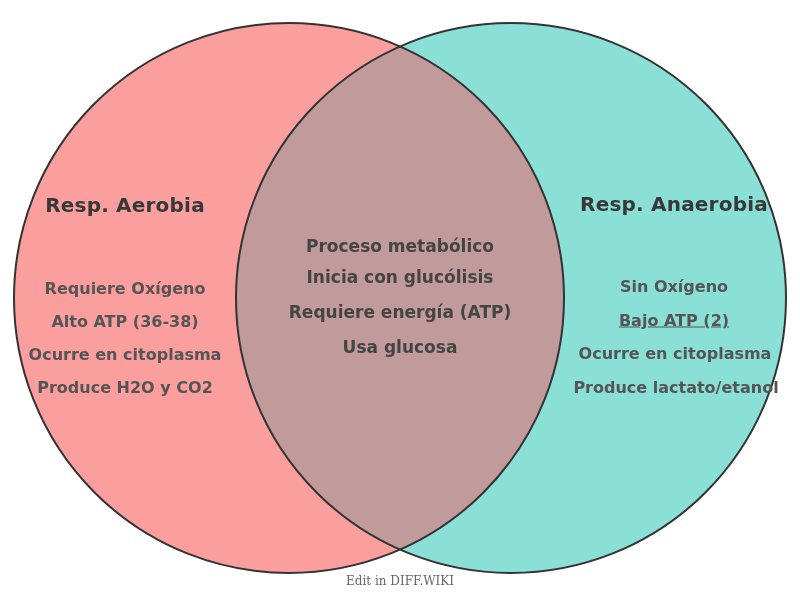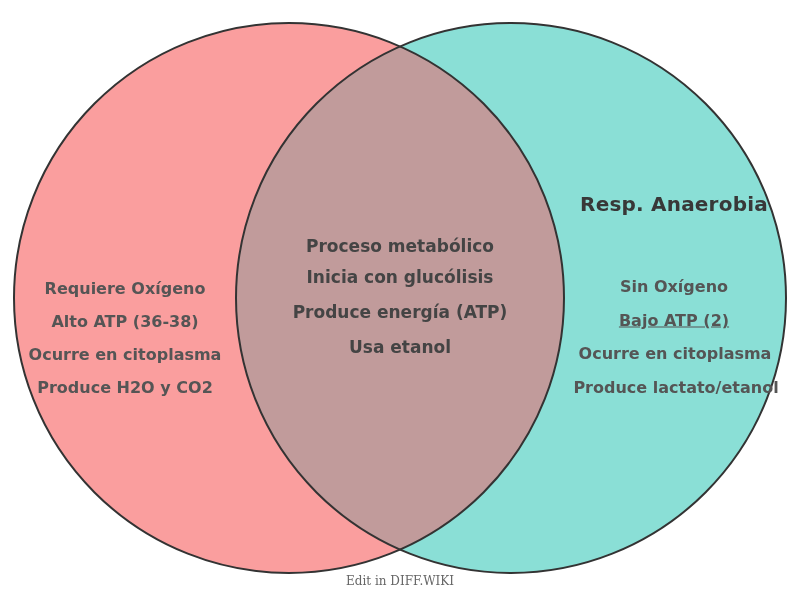--- a/index.html
+++ b/index.html
@@ -44,29 +44,30 @@
         <circle cx="289" cy="298" r="275"></circle>
       </clipPath>
     </defs>
     <circle cx="289" cy="298" r="275" fill="#FA9E9E"></circle>
     <circle cx="511" cy="298" r="275" fill="#8ADFD6"></circle>
     <circle cx="511" cy="298" r="275" clip-path="url(#clip-left-circle)" fill="#C19B9B"></circle>
     <circle cx="289" cy="298" r="275" fill="none" stroke-width="2" stroke="#333333"></circle>
     <circle cx="511" cy="298" r="275" fill="none" stroke-width="2" stroke="#333333"></circle>
   </svg>
 
+  <div class="vtext circle-title" style="left:125px; top:205px;">Resp. Aerobia</div>
   <div class="vtext item-side" style="left:125px; top:288px;">Requiere Oxígeno</div>
   <div class="vtext item-side" style="left:125px; top:321px;">Alto ATP (36-38)</div>
   <div class="vtext item-side" style="left:125px; top:354px;">Ocurre en citoplasma</div>
   <div class="vtext item-side" style="left:125px; top:387px;">Produce H2O y CO2</div>
 
   <div class="vtext item-center" style="left:400px; top:246px;">Proceso metabólico</div>
   <div class="vtext item-center" style="left:400px; top:277px;">Inicia con glucólisis</div>
-  <div class="vtext item-center" style="left:400px; top:312px;">Produce energía (ATP)</div>
-  <div class="vtext item-center" style="left:400px; top:347px;">Usa etanol</div>
+  <div class="vtext item-center" style="left:400px; top:312px;">Requiere energía (ATP)</div>
+  <div class="vtext item-center" style="left:400px; top:347px;">Usa glucosa</div>
 
   <div class="vtext circle-title" style="left:674px; top:204px;">Resp. Anaerobia</div>
   <div class="vtext item-side" style="left:674px; top:286px;">Sin Oxígeno</div>
   <div class="vtext item-side" style="left:674px; top:320px;text-decoration:underline;">Bajo ATP (2)</div>
   <div class="vtext item-side" style="left:675px; top:353px;">Ocurre en citoplasma</div>
   <div class="vtext item-side" style="left:676px; top:387px;">Produce lactato/etanol</div>
 
   <a href="#" class="footer-credit" style="left:400px; top:581px;">Edit in DIFF.WIKI</a>
 
 </div>

